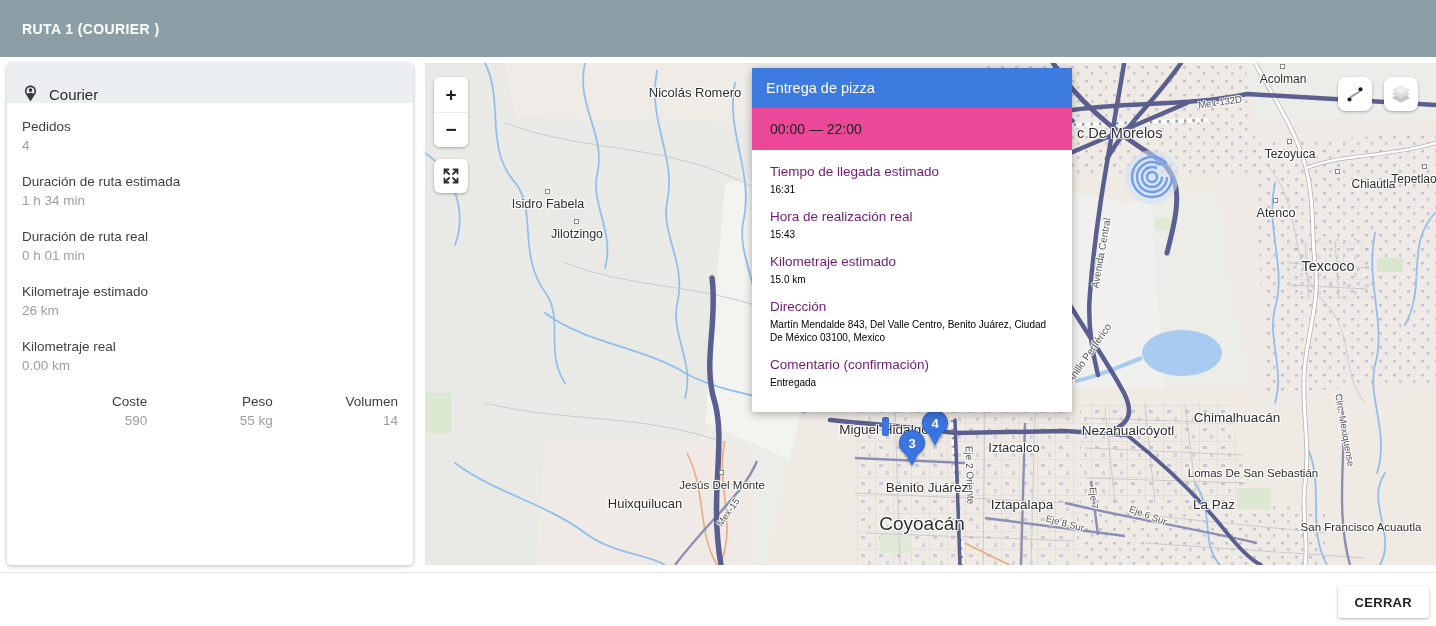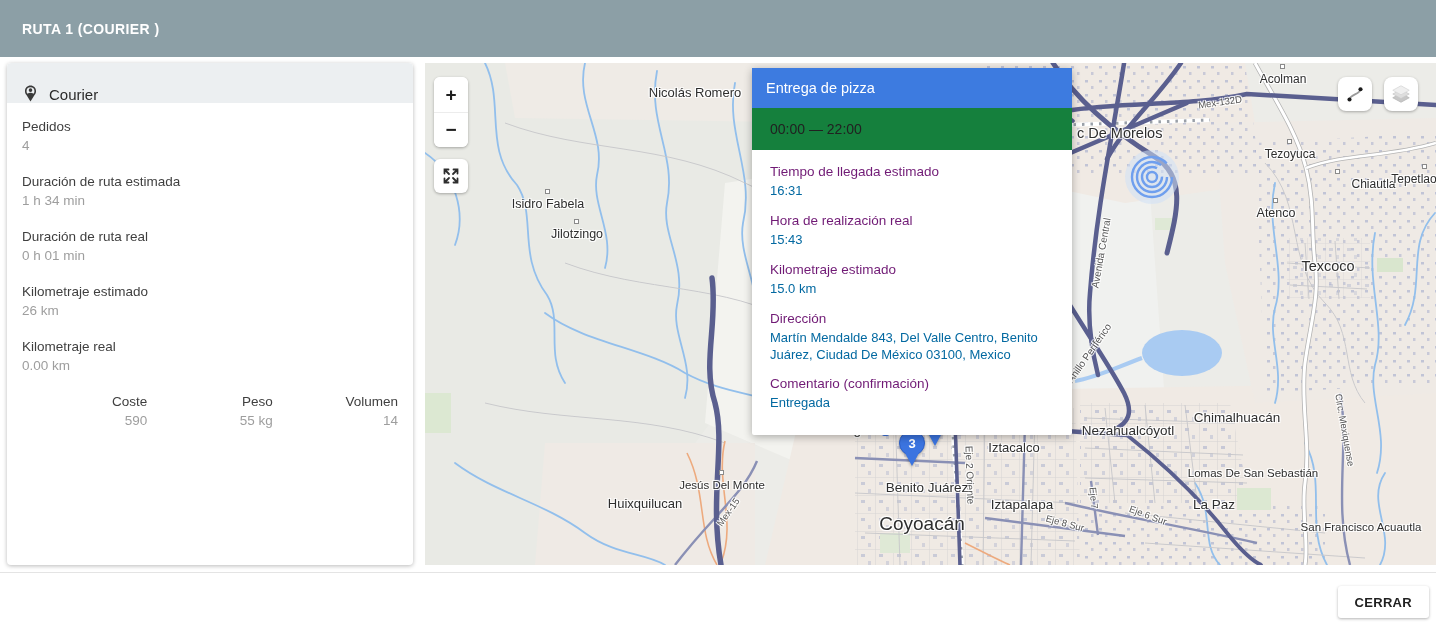--- a/index.html
+++ b/index.html
@@ -42,25 +42,25 @@
   .zoomstack { left:9px; top:14px; width:34px; border-radius:6px; overflow:hidden; }
   .zbtn { width:34px; height:35px; display:flex; align-items:center; justify-content:center; font-size:19px; font-weight:bold; color:#1f1f1f; cursor:pointer; background:#fff; }
   .zbtn + .zbtn { border-top:1px solid #ececec; }
   .fsbtn { left:9px; top:96px; width:34px; height:34px; border-radius:6px; display:flex; align-items:center; justify-content:center; cursor:pointer; }
   .sqbtn { top:14px; width:34px; height:34px; border-radius:8px; display:flex; align-items:center; justify-content:center; cursor:pointer; }
   .routebtn { right:64px; } .layersbtn { right:18px; }
 
   
   .popup { position:absolute; left:327px; top:5px; width:320px; z-index:30; background:#fff; border-radius:2px; box-shadow:0 2px 8px rgba(0,0,0,.3); }
   .popup-head { height:40px; background:#3D7BE0; color:#ffffff; font-size:14.5px; display:flex; align-items:center; padding:0 14px; }
-  .popup-time { height:42px; background:#15803d; color:#212121; font-size:14px; display:flex; align-items:center; padding:0 18px; }
+  .popup-time { height:42px; background:#ec4899; color:#212121; font-size:14px; display:flex; align-items:center; padding:0 18px; }
   .popup-body { padding:14px 18px 10px 18px; }
   .pfield { margin-bottom:13px; }
   .pfield .lab { font-size:13.5px; color:#701a75; margin-bottom:4px; }
-  .pfield .val { font-size:13px; color:#0369a1; line-height:1.3; }
+  .pfield .val { font-size:10px; color:#000000; line-height:1.3; }
 
   
   .divider { position:absolute; left:0; top:572px; width:1436px; height:1px; background:#e4e4e4; }
   .closebtn { position:absolute; right:7px; top:586px; height:32px; padding:0 17px; background:#fff; border:none; border-radius:3px;
               box-shadow:0 1px 3px rgba(0,0,0,.3); font-family:"Liberation Sans",sans-serif; font-size:13px; font-weight:bold;
               color:#212121; letter-spacing:.3px; cursor:pointer; }
 </style>
 </head>
 <body>
 

